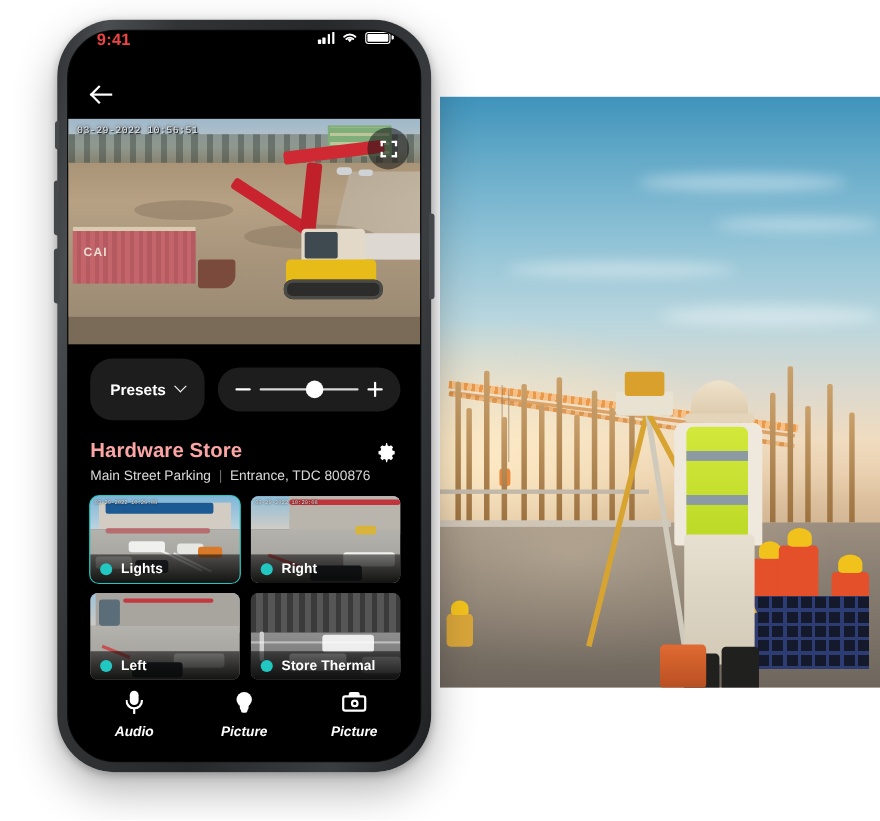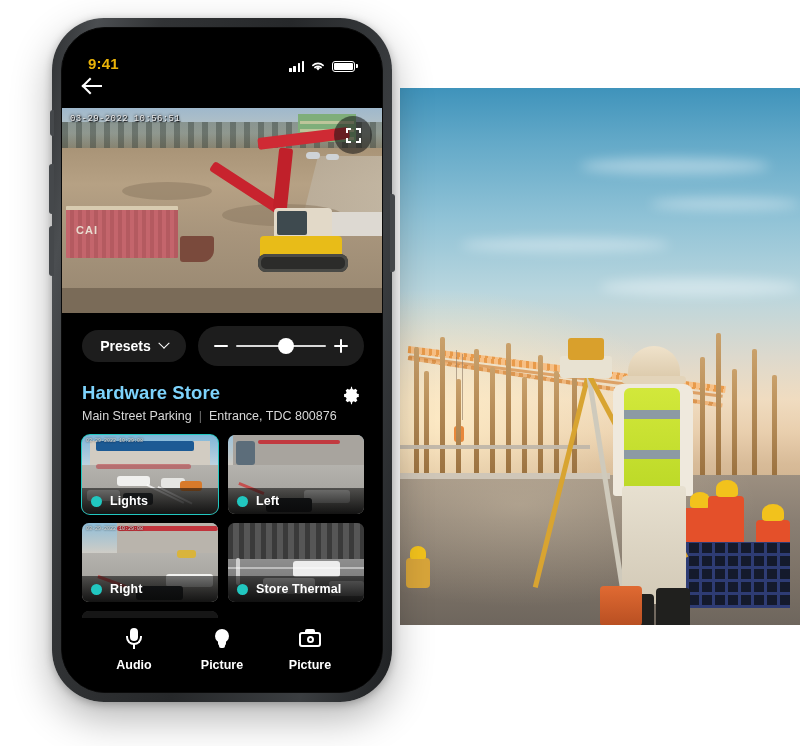--- a/index.html
+++ b/index.html
@@ -108,22 +108,22 @@
     position:absolute; left:50%; transform:translateX(-50%); top:0;
     width:138px; height:26px; background:#000; border-radius:0 0 18px 18px; z-index:40;
   }
   .btn-silence{ position:absolute; left:-2px; top:92px; width:4px; height:26px; background:#45484b; border-radius:3px 0 0 3px;}
   .btn-vup   { position:absolute; left:-3px; top:146px; width:5px; height:50px; background:#45484b; border-radius:3px 0 0 3px;}
   .btn-vdn   { position:absolute; left:-3px; top:208px; width:5px; height:50px; background:#45484b; border-radius:3px 0 0 3px;}
   .btn-power { position:absolute; right:-3px; top:176px; width:5px; height:78px; background:#45484b; border-radius:0 3px 3px 0;}
 
   
   .statusbar {
-    position:relative; height:44px; display:flex; align-items:flex-end;
-    justify-content:space-between; padding:0 24px 0 26px; color:#eab308; z-index:45;
+    position:relative; height:44px; display:flex; align-items:flex-start;
+    justify-content:space-between; padding:0 24px 0 26px; color:#ef4444; z-index:45;
   }
   .st-time { font-size:15px; font-weight:700; letter-spacing:.2px; }
   .st-icons { display:flex; align-items:center; gap:6px; }
   .sig { display:flex; align-items:flex-end; gap:1.6px; height:11px; }
   .sig i { display:block; width:2.6px; background:#fff; border-radius:.6px; }
   .sig i:nth-child(1){height:4px} .sig i:nth-child(2){height:6px}
   .sig i:nth-child(3){height:8.5px} .sig i:nth-child(4){height:11px}
   .batt { width:23px; height:11px; border:1.4px solid #fff; border-radius:3px; position:relative; }
   .batt:after{ content:''; position:absolute; left:1px; top:1px; bottom:1px; right:1px; background:#fff; border-radius:1px;}
   .batt-tip{ width:1.6px; height:4px; background:#fff; border-radius:0 1px 1px 0; margin-left:1px; }
@@ -188,39 +188,39 @@
   .fs-ico { position:relative; width:15px; height:15px; }
   .fs-ico span { position:absolute; width:5px; height:5px; }
   .fs-ico span:nth-child(1){ left:0; top:0; border-left:2px solid #fff; border-top:2px solid #fff;}
   .fs-ico span:nth-child(2){ right:0; top:0; border-right:2px solid #fff; border-top:2px solid #fff;}
   .fs-ico span:nth-child(3){ left:0; bottom:0; border-left:2px solid #fff; border-bottom:2px solid #fff;}
   .fs-ico span:nth-child(4){ right:0; bottom:0; border-right:2px solid #fff; border-bottom:2px solid #fff;}
 
   
   .controls { display:flex; align-items:center; gap:12px; padding:13px 18px 10px 20px; }
   .presets {
-    height:32px; min-width:104px; background:#1d1d1d; border-radius:20px;
+    height:56px; min-width:104px; background:#1d1d1d; border-radius:20px;
     display:flex; align-items:center; justify-content:center; gap:9px; padding:0 16px; cursor:pointer;
   }
   .presets span { color:#fff; font-size:14px; font-weight:700; }
   .chev { width:8px; height:8px; border-right:1.8px solid #fff; border-bottom:1.8px solid #fff; transform:rotate(45deg) translate(-2px,-2px); }
   .zoombar {
     flex:1; height:40px; background:#1d1d1d; border-radius:20px;
     display:flex; align-items:center; gap:8px; padding:0 16px;
   }
   .zm-minus{ width:14px; height:2.3px; background:#fff; border-radius:2px; flex:0 0 auto; cursor:pointer;}
   .zm-plus { width:14px; height:14px; position:relative; flex:0 0 auto; cursor:pointer;}
   .zm-plus:before{content:'';position:absolute;left:0;top:5.8px;width:14px;height:2.3px;background:#fff;border-radius:2px;}
   .zm-plus:after {content:'';position:absolute;top:0;left:5.8px;width:2.3px;height:14px;background:#fff;border-radius:2px;}
   .track { position:relative; flex:1; height:2.3px; background:#d8d8d8; border-radius:2px; cursor:pointer;}
   .knob { position:absolute; top:50%; width:16px; height:16px; background:#fff; border-radius:50%; transform:translate(-50%,-50%); }
 
   
   .titleblock { padding:6px 18px 2px 20px; position:relative; }
-  .t-main { color:#7dd3fc; font-size:18.5px; font-weight:700; letter-spacing:.1px; }
+  .t-main { color:#fca5a5; font-size:18.5px; font-weight:700; letter-spacing:.1px; }
   .t-sub { color:#d8d8d8; font-size:12.5px; margin-top:5px; display:flex; align-items:center; gap:7px; }
   .t-sub .divider { color:#6e6e6e; }
   .gear { position:absolute; right:20px; top:9px; width:21px; height:21px; cursor:pointer; }
 
   
   .grid { padding:10px 18px 0 20px; display:grid; grid-template-columns:1fr 1fr; gap:9px 10px; }
   .thumb { position:relative; height:79px; border-radius:7px; overflow:hidden; background:#333; cursor:pointer; }
   .thumb.sel { outline:2.5px solid var(--accent); outline-offset:-1px; border-radius:8px; }
   .th-label {
     position:absolute; left:0; right:0; bottom:0; height:26px;
@@ -236,21 +236,21 @@
   .sc-sky { position:absolute; left:0; top:0; width:100%; height:38%; }
   .sc-lot { position:absolute; left:0; top:38%; width:100%; height:62%; background:linear-gradient(to bottom,#b4b2ad,#9d9b96); }
   .sc-store{ position:absolute; left:6%; top:8%; width:88%; height:30%; background:#cfc9c0; }
   .sc-awn  { position:absolute; left:10%; top:8%; width:72%; height:12%; background:#1c5a94; border-radius:2px; }
   .sc-line { position:absolute; height:1.5px; background:rgba(255,255,255,.75); transform-origin:left center; }
   .car { position:absolute; border-radius:3px; }
 
   
   .botnav {
     position:absolute; left:0; right:0; bottom:0; height:74px; background:#000;
-    display:flex; align-items:flex-start; justify-content:center; gap:0; padding-top:10px; z-index:30;
+    display:flex; align-items:flex-start; justify-content:center; gap:12px; padding-top:10px; z-index:30;font-style:italic;
   }
   .nav-item { flex:0 0 auto; width:88px; display:flex; flex-direction:column; align-items:center; gap:8px; cursor:pointer; }
   .nav-item span { color:#fff; font-size:12.5px; font-weight:700; }
   .ic { width:22px; height:22px; position:relative; }
   
   .ic-mic .cap { position:absolute; left:7px; top:0; width:8px; height:13px; background:#fff; border-radius:4px; }
   .ic-mic .arc { position:absolute; left:3px; top:8px; width:16px; height:9px; border:2px solid #fff; border-top:none; border-radius:0 0 10px 10px; }
   .ic-mic .stem{ position:absolute; left:10px; top:16px; width:2px; height:5px; background:#fff; }
   
   .ic-bulb .glob{ position:absolute; left:4px; top:1px; width:14px; height:14px; background:#fff; border-radius:50%; }
@@ -442,50 +442,50 @@
           </div>
           <div class="th-ts">03-29-2022 10:29:08</div>
           <div class="th-label">
             <div class="dot"></div>
             <span>Lights</span>
           </div>
         </div>
 
         <div class="thumb">
           <div class="sc">
+            <div class="sc-sky" style="background:linear-gradient(to bottom,#8fbdd8,#cfcdc6);"></div>
+            <div class="sc-store" style="left:26%;top:0;width:74%;height:44%;background:#b9b4ac;"></div>
+            <div class="car" style="left:26%;top:4%;width:74%;height:6%;background:#c1343c;"></div>
+            <div class="sc-lot"></div>
+            <div class="car" style="left:62%;top:64%;width:34%;height:17%;background:#f2f2f0;"></div>
+            <div class="car" style="left:40%;top:80%;width:34%;height:18%;background:#25292d;"></div>
+            <div class="car" style="left:70%;top:34%;width:14%;height:10%;background:#d9b43c;"></div>
+            <div class="sc-line" style="left:12%;top:66%;width:22%;transform:rotate(20deg);background:#c4504f;height:2.5px;"></div>
+          </div>
+          <div class="th-ts">03-29-2022 10:29:08</div>
+          <div class="th-label">
+            <div class="dot"></div>
+            <span>Right</span>
+          </div>
+        </div>
+
+        <div class="thumb">
+          <div class="sc">
             <div class="sc-sky" style="background:linear-gradient(to bottom,#9dc4dc,#cdcac3);"></div>
             <div class="sc-store" style="left:4%;top:0;width:96%;height:46%;background:#a8a49e;"></div>
             <div class="car" style="left:22%;top:6%;width:60%;height:5%;background:#c23a40;"></div>
             <div class="car" style="left:6%;top:8%;width:14%;height:30%;background:#5c6d7a;"></div>
             <div class="sc-lot"></div>
             <div class="car" style="left:56%;top:70%;width:34%;height:16%;background:#efefec;"></div>
             <div class="car" style="left:28%;top:80%;width:34%;height:18%;background:#22262a;"></div>
             <div class="sc-line" style="left:8%;top:60%;width:20%;transform:rotate(22deg);background:#c4504f;height:2.5px;"></div>
           </div>
           <div class="th-label">
             <div class="dot"></div>
             <span>Left</span>
-          </div>
-        </div>
-
-        <div class="thumb">
-          <div class="sc">
-            <div class="sc-sky" style="background:linear-gradient(to bottom,#8fbdd8,#cfcdc6);"></div>
-            <div class="sc-store" style="left:26%;top:0;width:74%;height:44%;background:#b9b4ac;"></div>
-            <div class="car" style="left:26%;top:4%;width:74%;height:6%;background:#c1343c;"></div>
-            <div class="sc-lot"></div>
-            <div class="car" style="left:62%;top:64%;width:34%;height:17%;background:#f2f2f0;"></div>
-            <div class="car" style="left:40%;top:80%;width:34%;height:18%;background:#25292d;"></div>
-            <div class="car" style="left:70%;top:34%;width:14%;height:10%;background:#d9b43c;"></div>
-            <div class="sc-line" style="left:12%;top:66%;width:22%;transform:rotate(20deg);background:#c4504f;height:2.5px;"></div>
-          </div>
-          <div class="th-ts">03-29-2022 10:29:08</div>
-          <div class="th-label">
-            <div class="dot"></div>
-            <span>Right</span>
           </div>
         </div>
 
         <div class="thumb">
           <div class="sc" style="filter:grayscale(1);">
             <div class="sc-sky" style="height:45%;background:repeating-linear-gradient(90deg,#3a3a3a 0 5px,#565656 5px 11px);"></div>
             <div class="sc-lot" style="top:45%;height:55%;background:linear-gradient(to bottom,#8e8e8e,#6f6f6f);"></div>
             <div class="car" style="left:48%;top:48%;width:34%;height:20%;background:#ededed;"></div>
             <div class="car" style="left:26%;top:70%;width:38%;height:20%;background:#d7d7d7;"></div>
             <div class="car" style="left:74%;top:74%;width:26%;height:18%;background:#bdbdbd;"></div>

